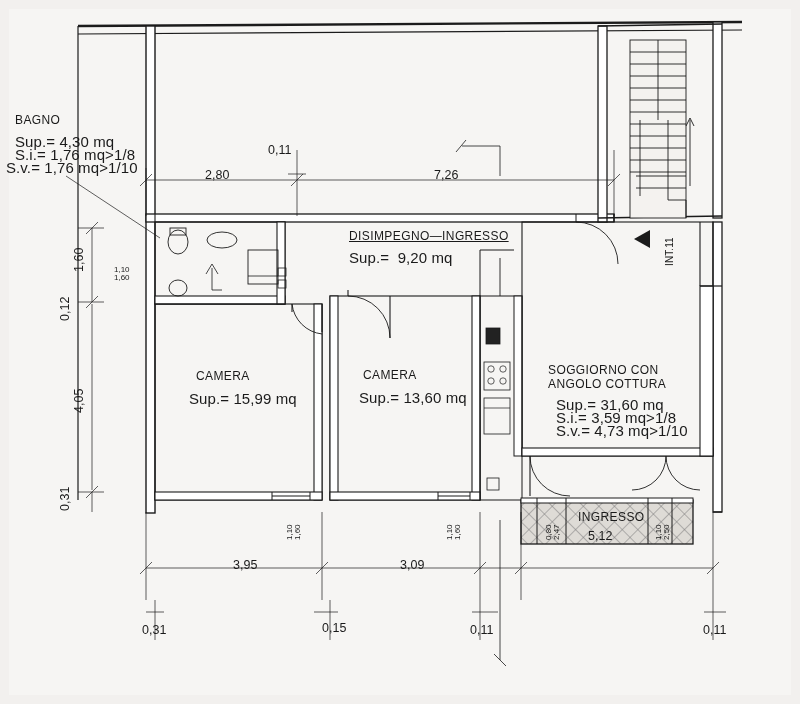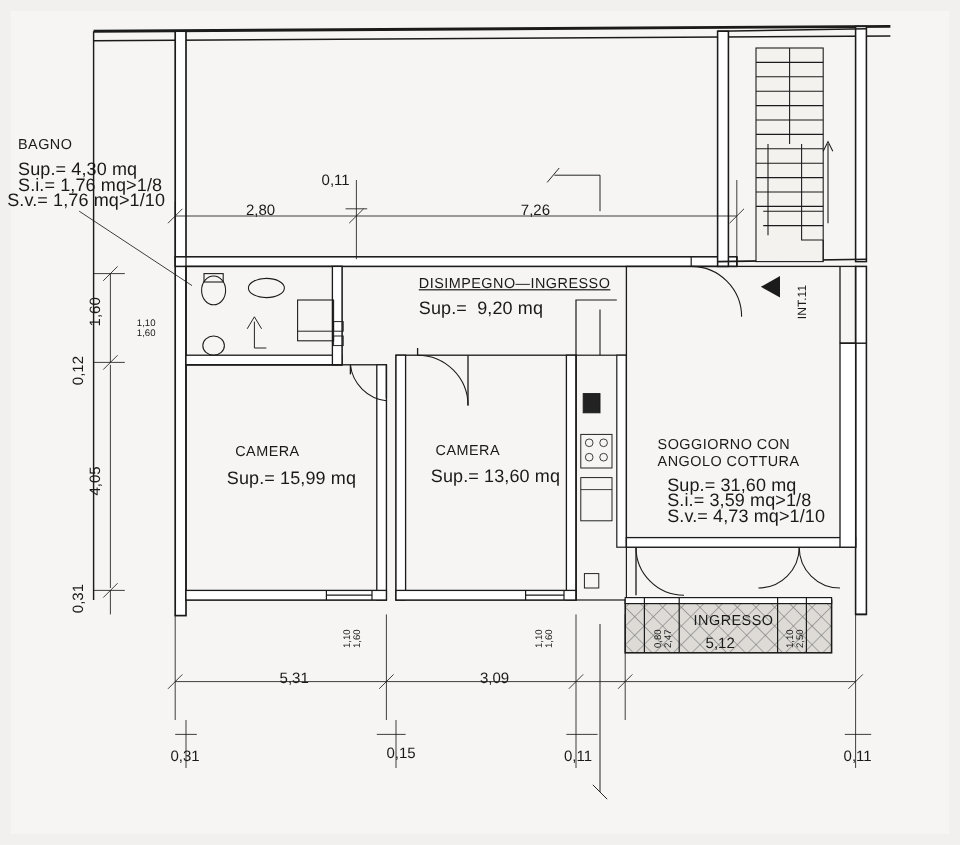--- a/index.html
+++ b/index.html
@@ -269,21 +269,21 @@
 
 <div class="lbl dim" style="left:268px;top:143px;">0,11</div>
 <div class="lbl dim" style="left:205px;top:168px;">2,80</div>
 <div class="lbl dim" style="left:434px;top:168px;">7,26</div>
 
 <div class="lbl dim rot" style="left:72px;top:272px;">1,60</div>
 <div class="lbl dim rot" style="left:58px;top:321px;">0,12</div>
 <div class="lbl dim rot" style="left:72px;top:413px;">4,05</div>
 <div class="lbl dim rot" style="left:58px;top:511px;">0,31</div>
 
-<div class="lbl dim" style="left:233px;top:558px;">5,31</div>
+<div class="lbl dim" style="left:233px;top:558px;">3,95</div>
 <div class="lbl dim" style="left:400px;top:558px;">3,09</div>
 <div class="lbl dim" style="left:588px;top:529px;">5,12</div>
 
 <div class="lbl dim" style="left:142px;top:623px;">0,31</div>
 <div class="lbl dim" style="left:322px;top:621px;">0,15</div>
 <div class="lbl dim" style="left:470px;top:623px;">0,11</div>
 <div class="lbl dim" style="left:703px;top:623px;">0,11</div>
 
 <div class="lbl dimsm" style="left:114px;top:266px;text-align:center;">1,10
 1,60</div>

